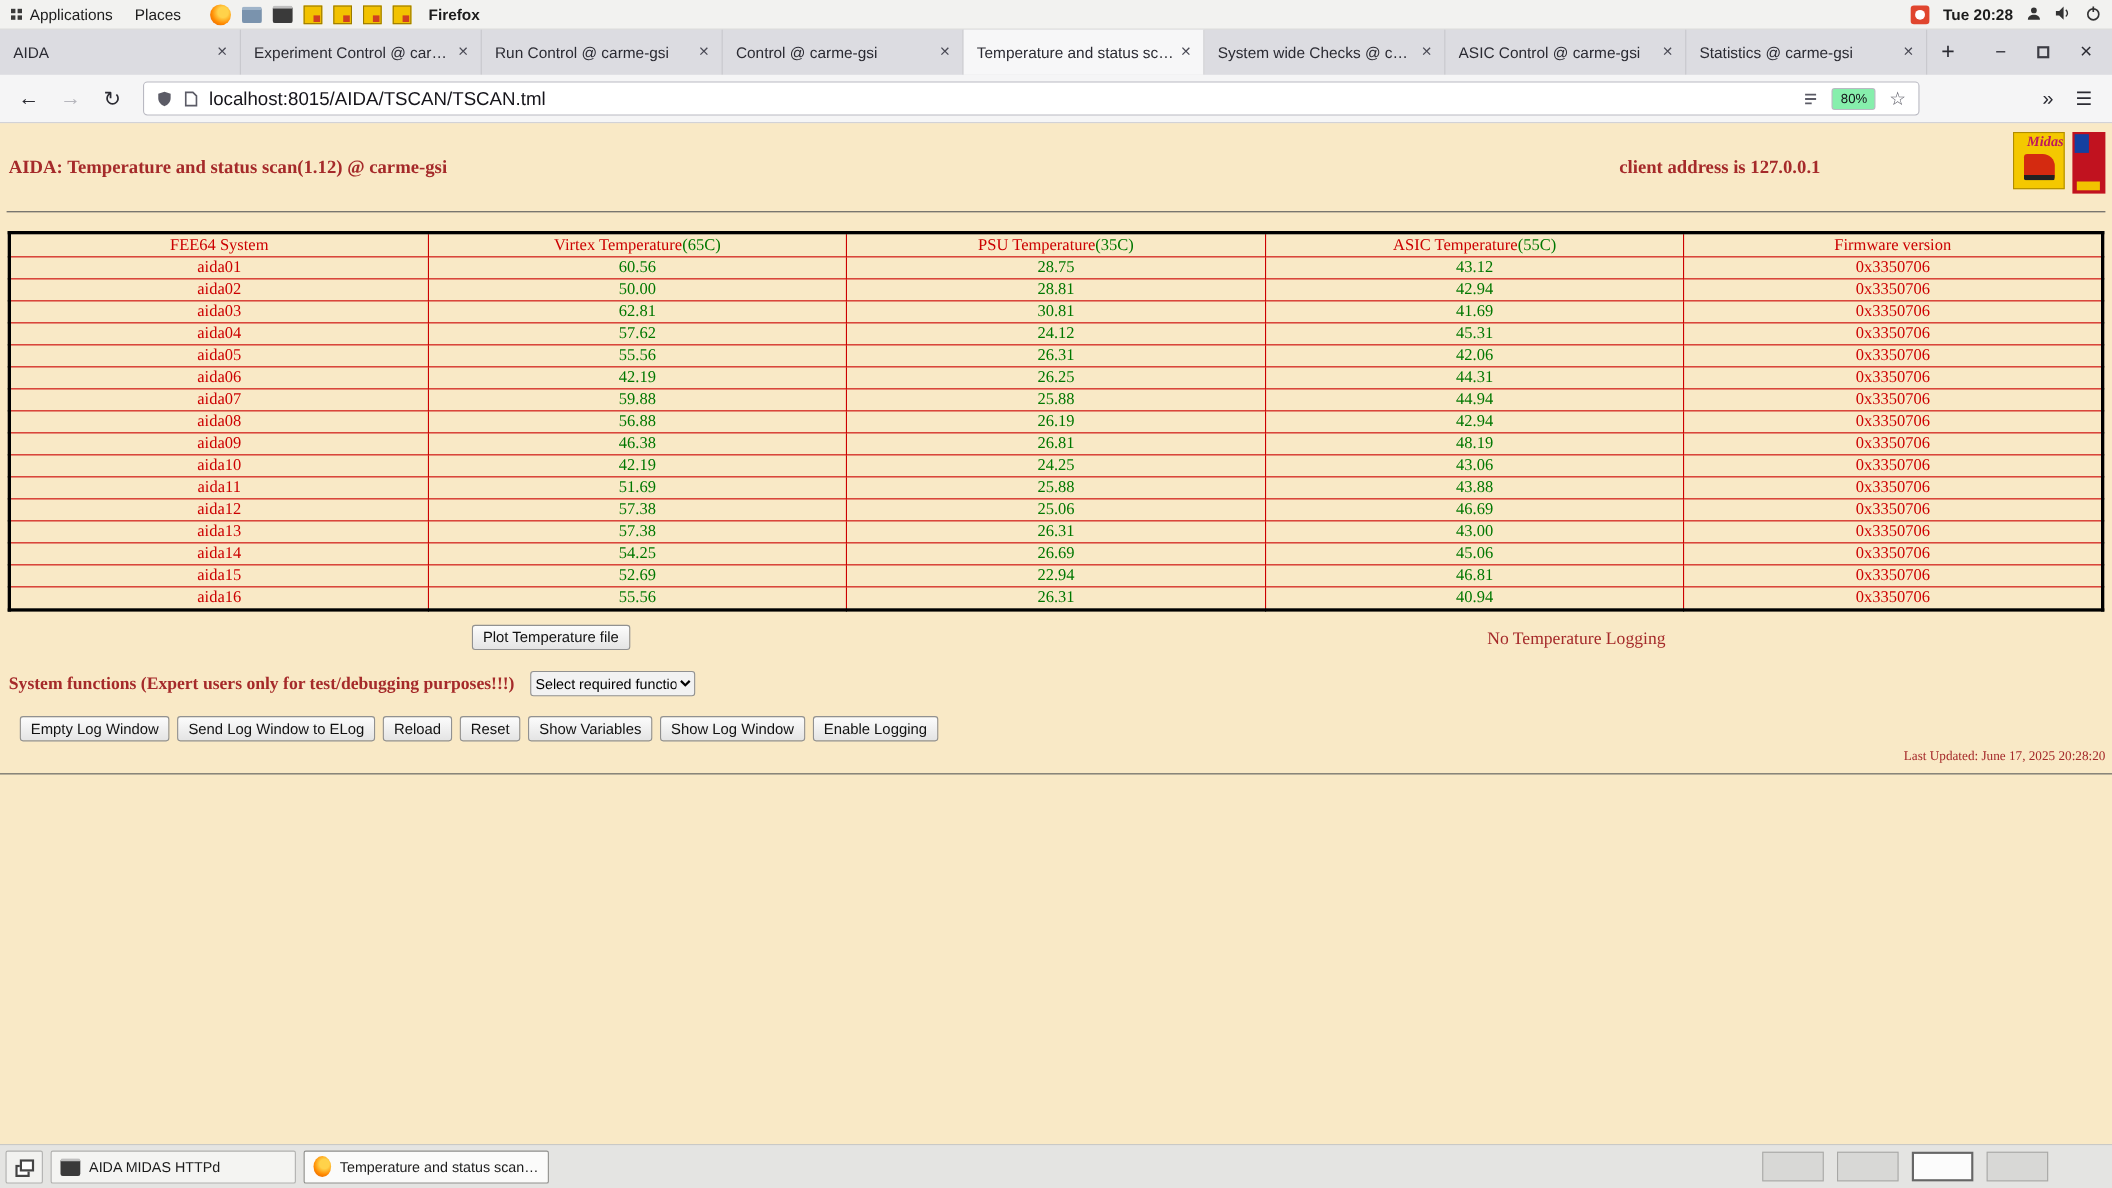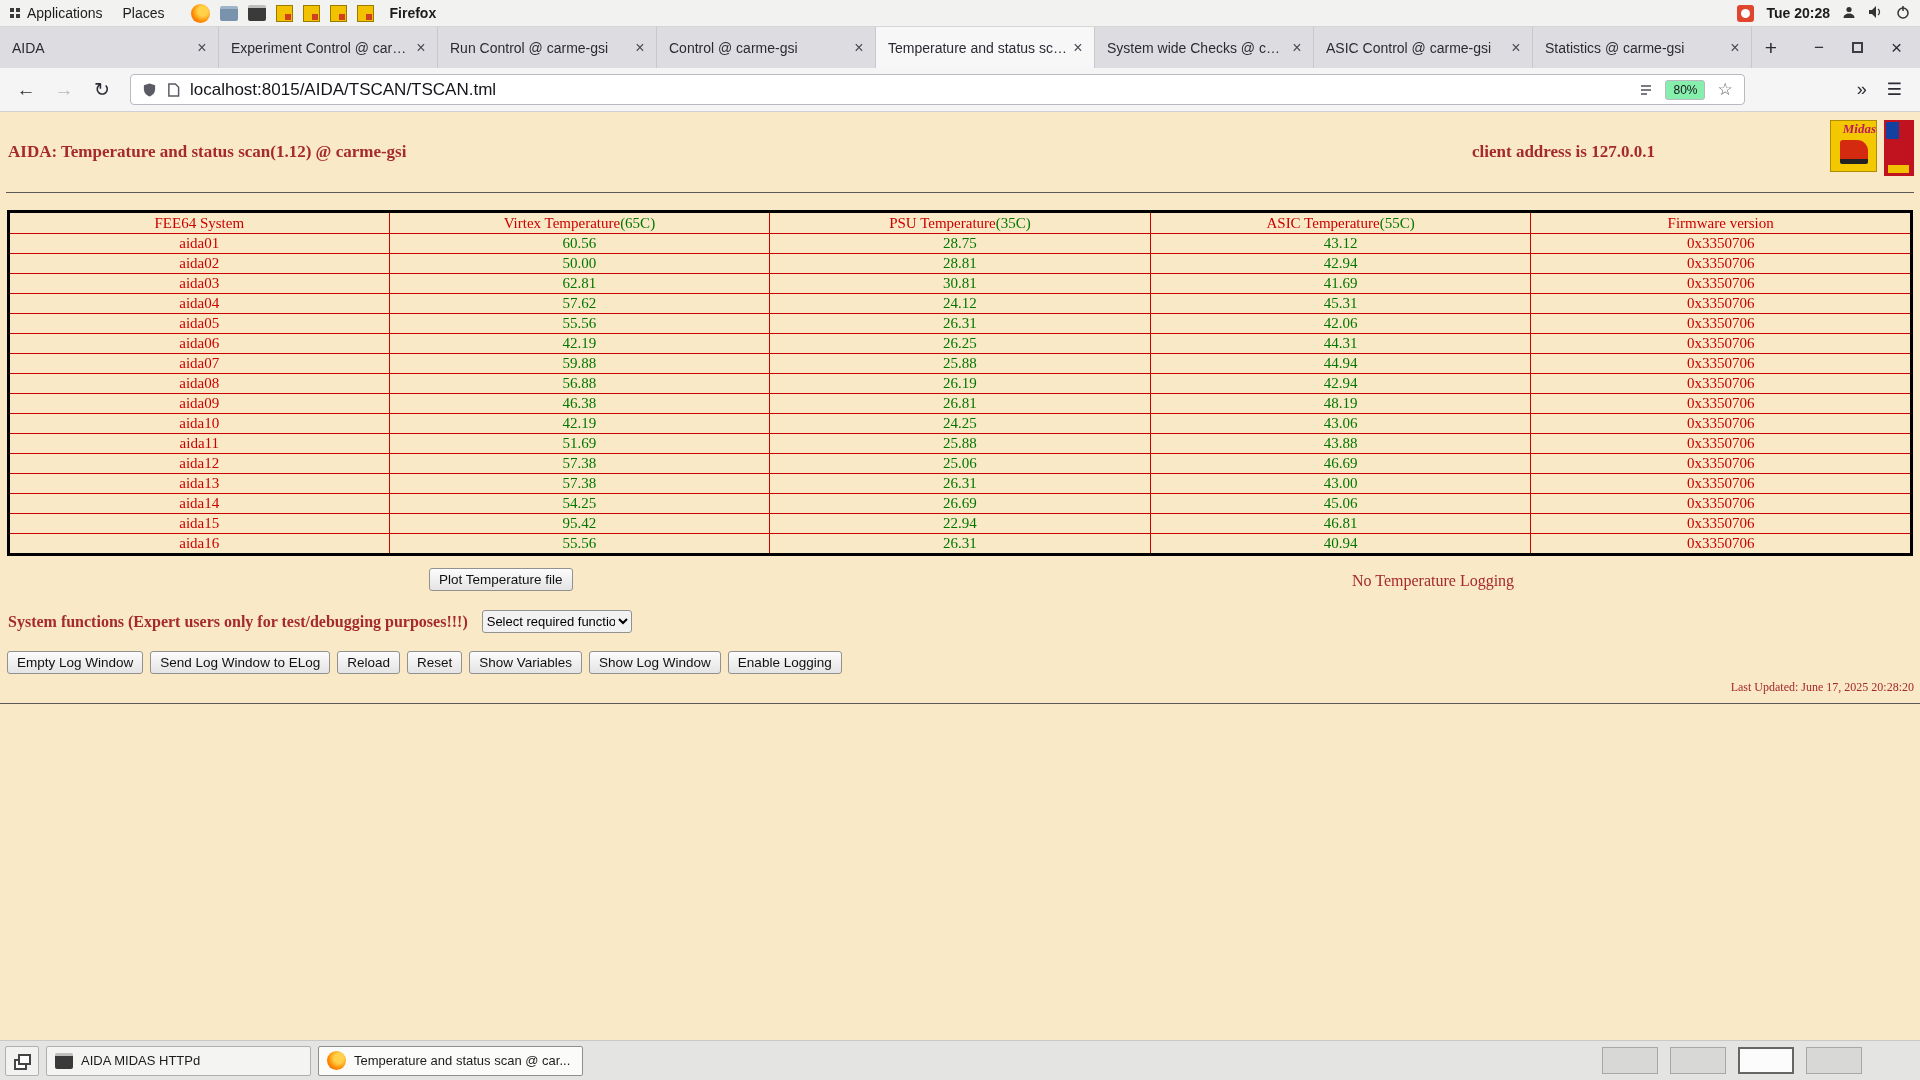--- a/index.html
+++ b/index.html
@@ -107,36 +107,36 @@
   .btn {
     font-family: "Liberation Sans", sans-serif; font-size: 13.5px; color: #111;
     padding: 3px 9px; background: linear-gradient(#fcfcfc, #e4e4e4);
     border: 1px solid #919191; border-radius: 3px;
   }
 
   .sysrow { margin-top: 14px; padding-left: 8px; display: flex; align-items: center; gap: 14px; }
   .sysfunc-label { font-size: 16px; font-weight: bold; color: #a52a2a; }
   .func-select { font-family: "Liberation Sans", sans-serif; font-size: 13px; height: 23px; width: 150px; background: #f2f2f2; border: 1px solid #919191; border-radius: 3px; }
 
-  .btnrow { margin-top: 18px; padding-left: 7px; display: flex; gap: 7px; }
+  .btnrow { margin-top: 18px; padding-left: 18px; display: flex; gap: 7px; }
 
   .updated { margin-top: 6px; padding-right: 6px; text-align: right; font-size: 12px; color: #a52a2a; }
   hr.prule2 { border: none; border-top: 1px solid #5a5a5a; margin: 8px 0 0 0; }
 
   
   #taskbar {
     position: absolute; bottom: 0; left: 0; right: 0; height: 40px;
     background: #e4e4e2; border-top: 1px solid #c9c9c6;
     display: flex; align-items: center; padding: 0 5px; gap: 7px; font-size: 13px; color: #1c1c1c;
   }
   .tk-desktop { width: 34px; height: 30px; border: 1px solid #b0b0ae; background: #f2f2f0; border-radius: 2px; display: flex; align-items: center; justify-content: center; }
   .deskico { position: relative; width: 17px; height: 14px; }
   .deskico::before { content: ""; position: absolute; left: 0; top: 5px; width: 9px; height: 7px; border: 2px solid #444; background: #fff; }
   .deskico::after { content: ""; position: absolute; right: 0; top: 0; width: 9px; height: 7px; border: 2px solid #444; background: #fff; }
-  .tk-item { width: 265px; height: 30px; border: 1px solid #b0b0ae; background: #f4f4f2; border-radius: 2px; display: flex; align-items: center; gap: 8px; padding: 0 8px; }
+  .tk-item { width: 223px; height: 30px; border: 1px solid #b0b0ae; background: #f4f4f2; border-radius: 2px; display: flex; align-items: center; gap: 8px; padding: 0 8px; }
   .tk-item.active { background: #fbfbfa; border-color: #8f8f8c; }
   .tk-label { white-space: nowrap; overflow: hidden; text-overflow: ellipsis; }
   .pager { position: absolute; right: 58px; top: 6px; display: flex; gap: 12px; }
   .pager-box { width: 56px; height: 27px; background: #d8d8d6; border: 1px solid #a8a8a6; }
   .pager-box.active { background: #fcfcfc; border: 2px solid #666; }
 </style>
 </head>
 <body>
 
 <div id="topbar">
@@ -375,21 +375,21 @@
         </tr>
       <tr>
           <td class="cred">aida14</td>
           <td class="cgrn">54.25</td>
           <td class="cgrn">26.69</td>
           <td class="cgrn">45.06</td>
           <td class="cred">0x3350706</td>
         </tr>
       <tr>
           <td class="cred">aida15</td>
-          <td class="cgrn">95.42</td>
+          <td class="cgrn">52.69</td>
           <td class="cgrn">22.94</td>
           <td class="cgrn">46.81</td>
           <td class="cred">0x3350706</td>
         </tr>
       <tr>
           <td class="cred">aida16</td>
           <td class="cgrn">55.56</td>
           <td class="cgrn">26.31</td>
           <td class="cgrn">40.94</td>
           <td class="cred">0x3350706</td>

